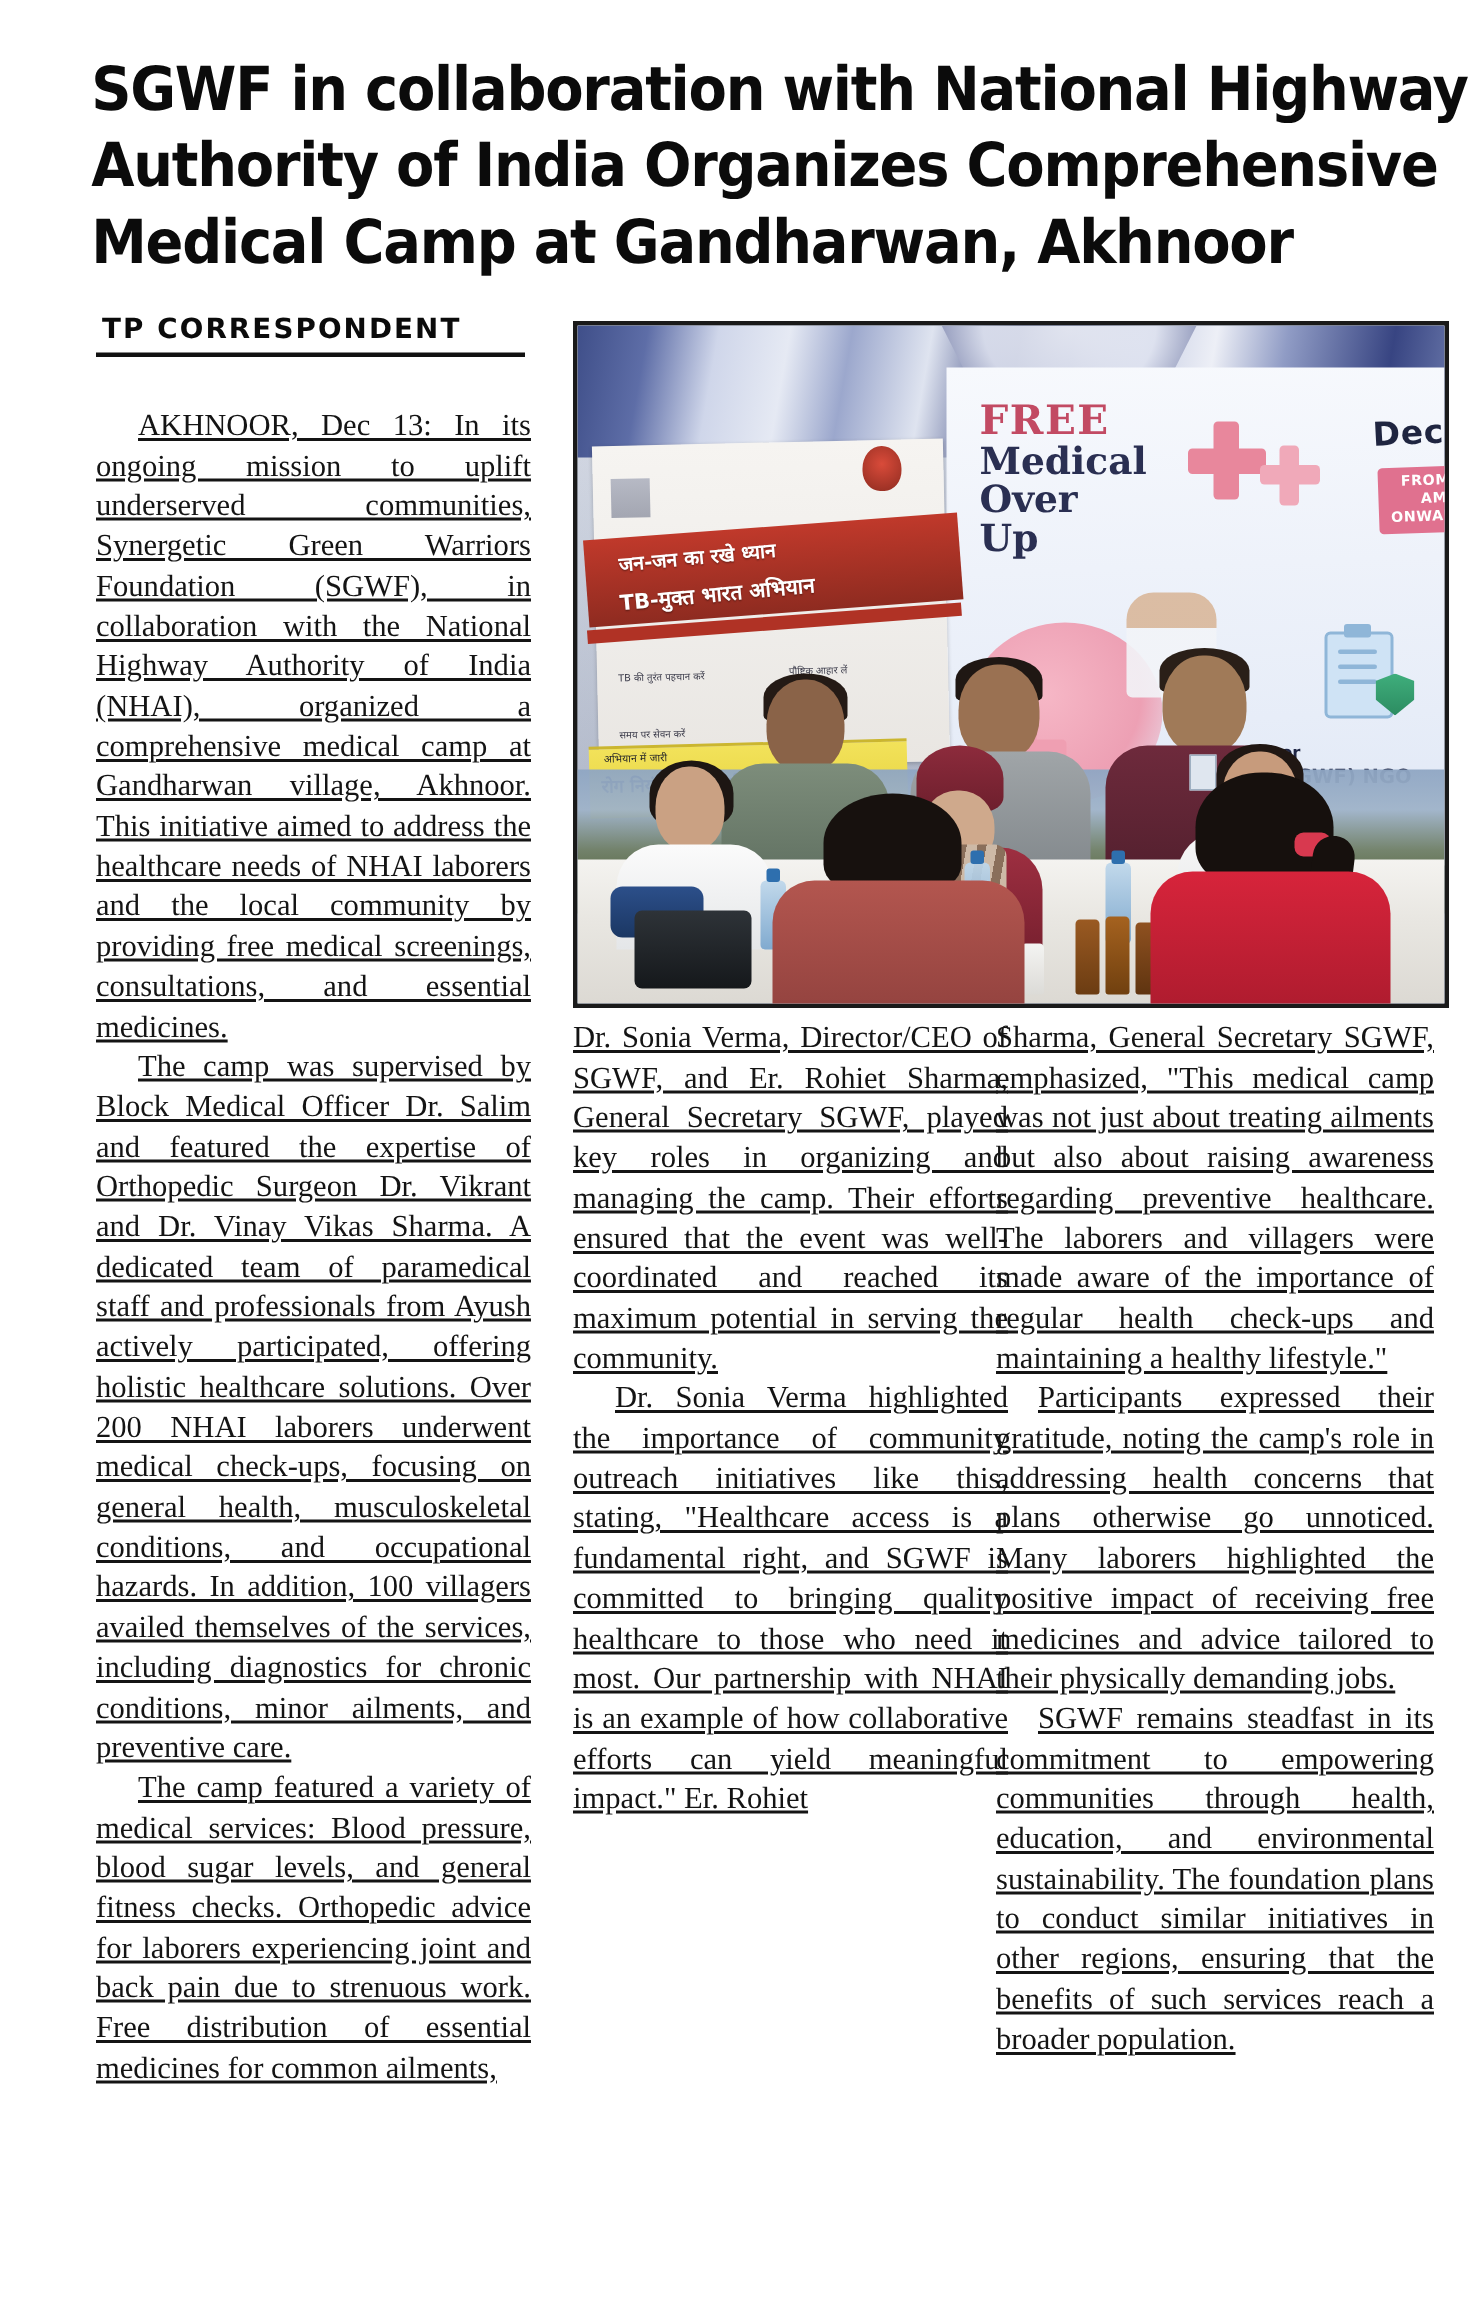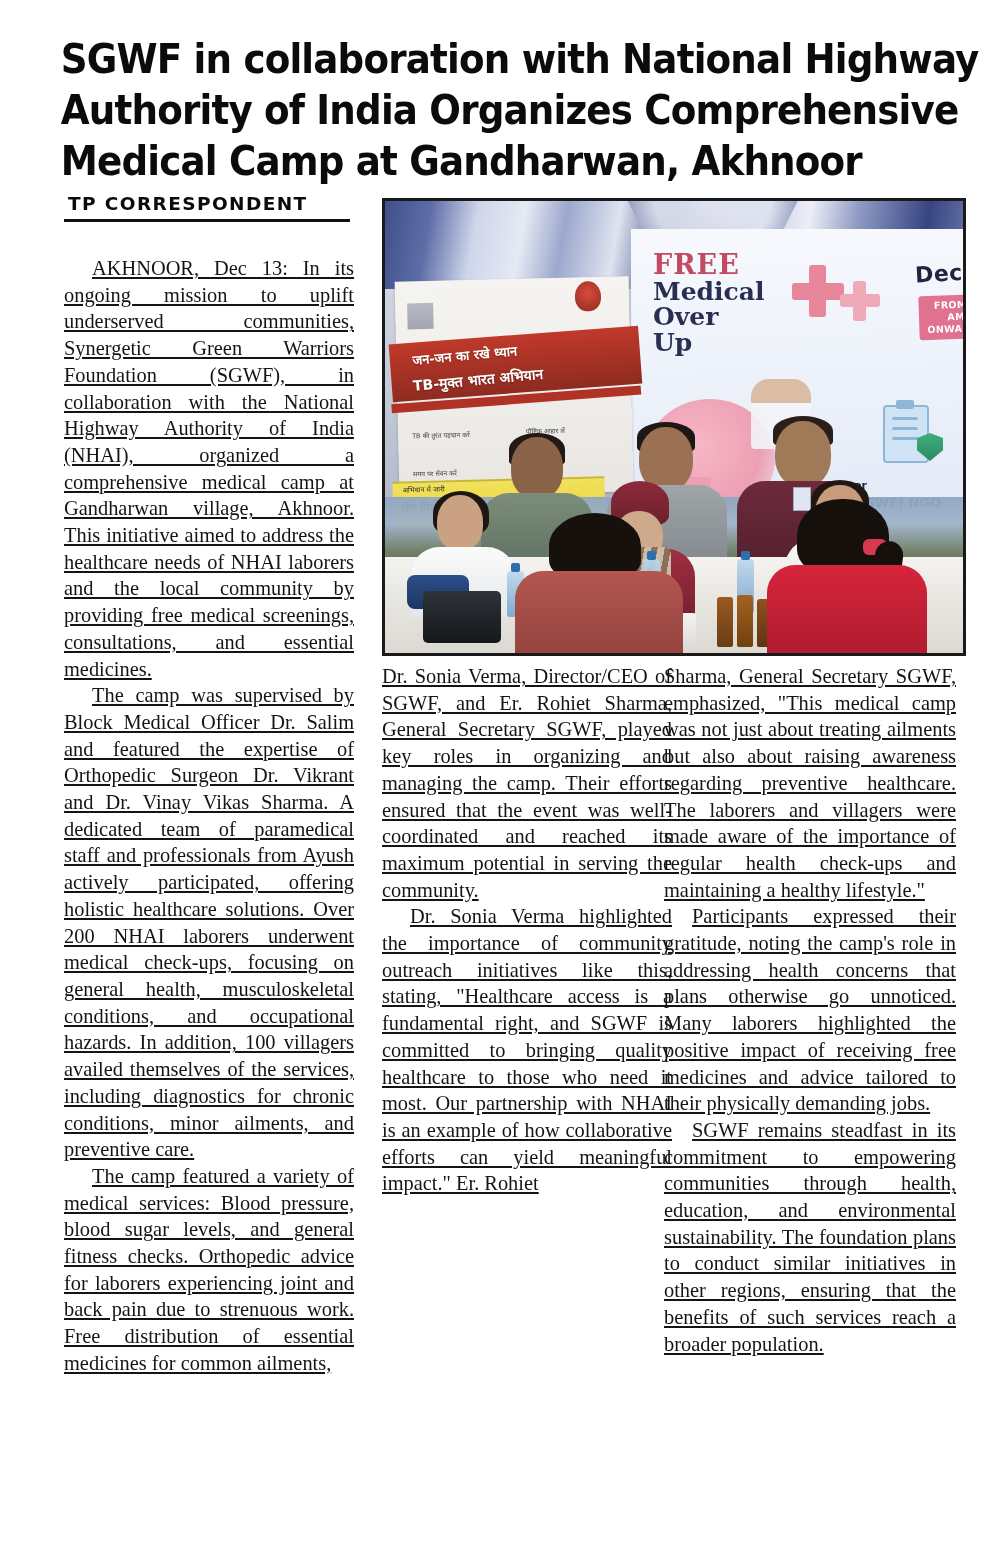--- a/index.html
+++ b/index.html
@@ -35,21 +35,21 @@
     padding: 12px 4px 0 40px;
     transform: scaleX(0.92);
     transform-origin: left top;
     width: 1010px;
   }
   .headline .hl-line { display: block; white-space: nowrap; }
 
   
   .body-wrap {
     position: relative;
-    margin-top: 6px;
+    margin-top: 22px;
     padding-left: 40px;
     padding-right: 18px;
     height: 1330px;
   }
 
   
   .byline-block {
     position: absolute;
     left: 40px;
     top: 0;

